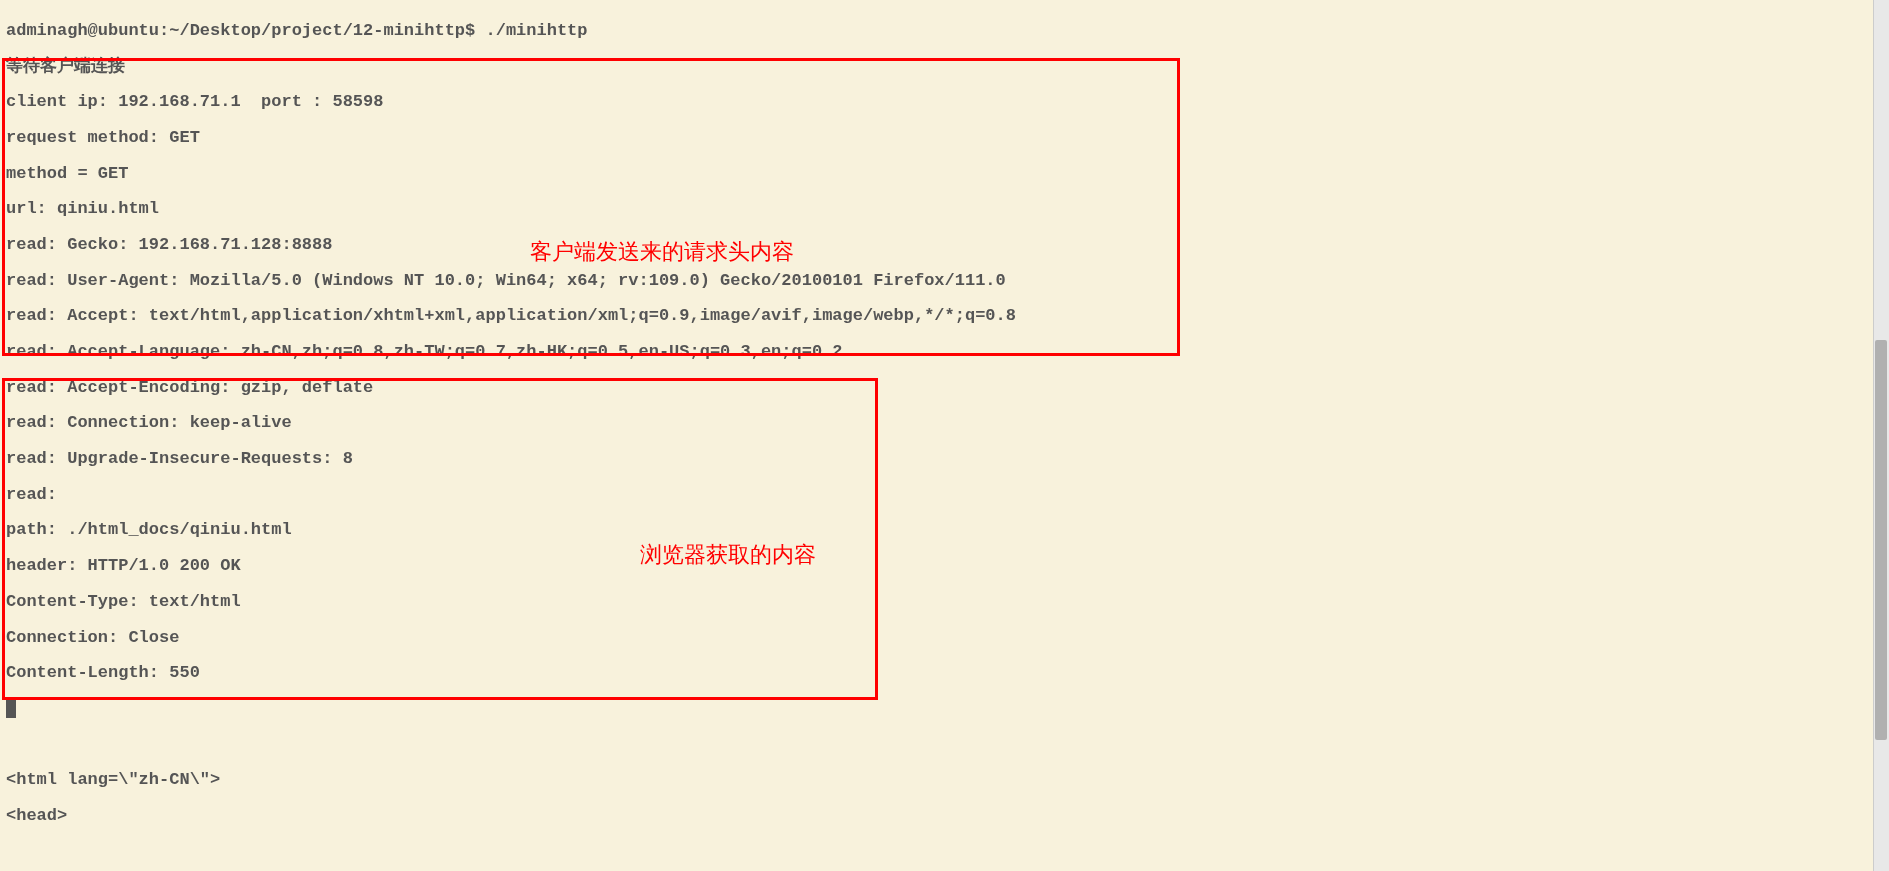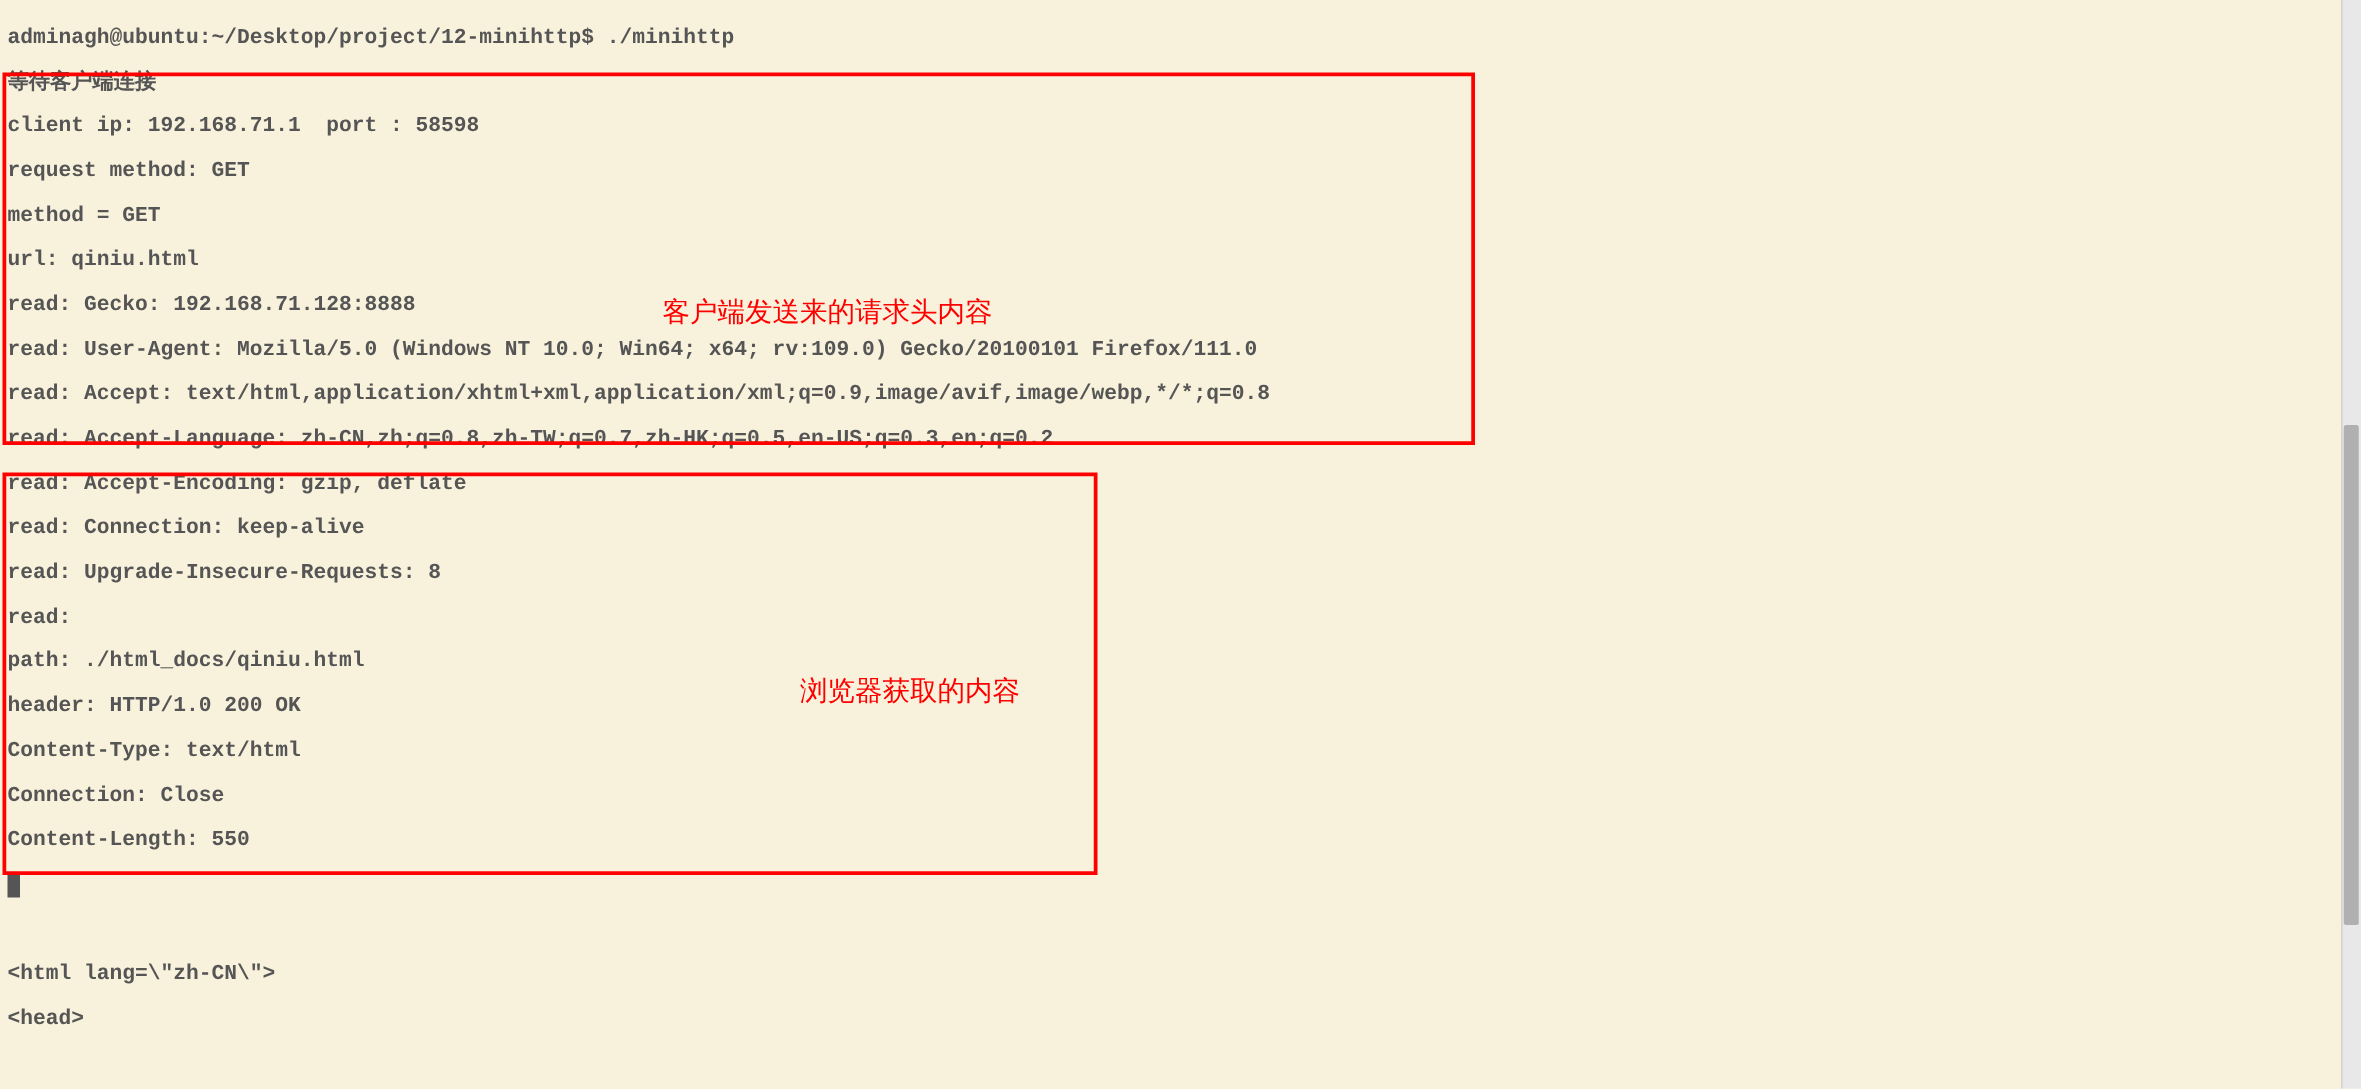--- a/index.html
+++ b/index.html
@@ -37,21 +37,21 @@
     }
     .box2 {
       left: 2px;
       top: 378px;
       width: 876px;
       height: 322px;
     }
     .annotation {
       position: absolute;
       color: #ff0000;
-      font-family: Liberation Mono, monospace;
+      font-family: Liberation Sans, sans-serif;
       font-weight: normal;
       font-size: 22px;
     }
     .annotation1 {
       left: 530px;
       top: 240px;
     }
     .annotation2 {
       left: 640px;
       top: 543px;

